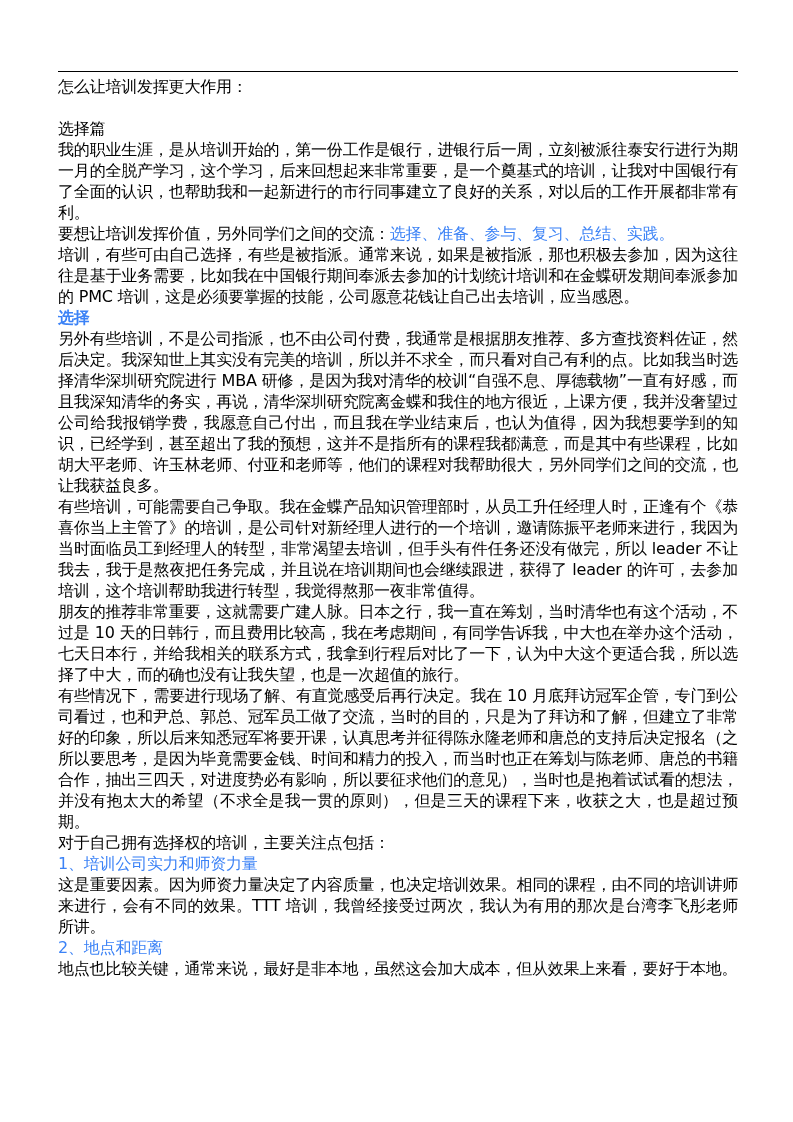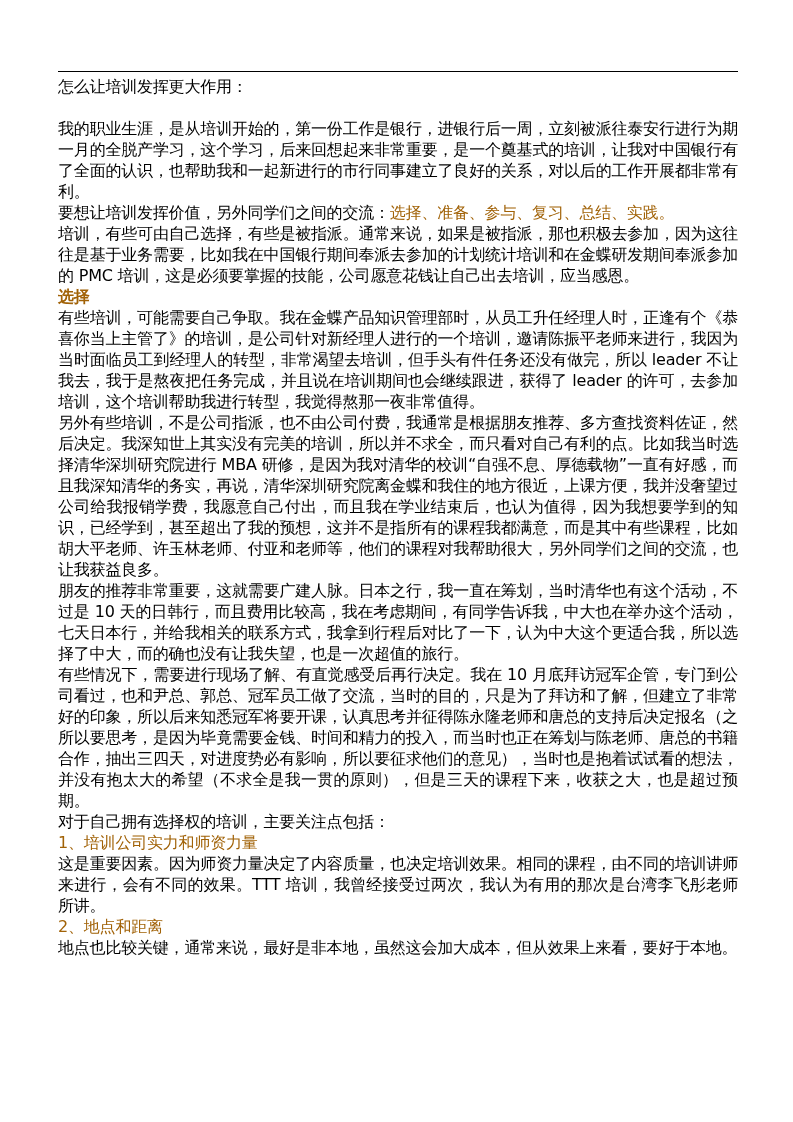--- a/index.html
+++ b/index.html
@@ -1,37 +1,38 @@
 <!DOCTYPE html>
 <html><head>
 <meta charset="utf-8">
 <style>
   html, body { margin: 0; padding: 0; background: #ffffff; }
   body { width: 793px; height: 1122px; position: relative; overflow: hidden;
          font-family: "DejaVu Sans", "Liberation Sans", sans-serif; color: #000; }
   .page { position: absolute; left: 58px; top: 71px; width: 680px; }
   .rule { border-top: 1px solid #000; height: 0; margin-bottom: 4px; }
   .p { font-size: 16px; line-height: 21px; margin: 0; text-align: justify; letter-spacing: -0.2px; }
-  .red { color: #a16207; }
+  .red { color: #3b82f6; }
   .bold { font-weight: bold; }
   .blank { height: 21px; }
 </style>
 </head>
 <body>
 
 <div class="page">
   <div class="rule"></div>
   <p class="p">怎么让培训发挥更大作用：</p>
   <div class="blank"></div>
+  <p class="p">选择篇</p>
   <p class="p">我的职业生涯，是从培训开始的，第一份工作是银行，进银行后一周，立刻被派往泰安行进行为期一月的全脱产学习，这个学习，后来回想起来非常重要，是一个奠基式的培训，让我对中国银行有了全面的认识，也帮助我和一起新进行的市行同事建立了良好的关系，对以后的工作开展都非常有利。</p>
   <p class="p"><span>要想让培训发挥价值，另外同学们之间的交流：</span><span class="red">选择、准备、参与、复习、总结、实践。</span></p>
   <p class="p">培训，有些可由自己选择，有些是被指派。通常来说，如果是被指派，那也积极去参加，因为这往往是基于业务需要，比如我在中国银行期间奉派去参加的计划统计培训和在金蝶研发期间奉派参加的 PMC 培训，这是必须要掌握的技能，公司愿意花钱让自己出去培训，应当感恩。</p>
   <p class="p red bold">选择</p>
+  <p class="p">另外有些培训，不是公司指派，也不由公司付费，我通常是根据朋友推荐、多方查找资料佐证，然后决定。我深知世上其实没有完美的培训，所以并不求全，而只看对自己有利的点。比如我当时选择清华深圳研究院进行 MBA 研修，是因为我对清华的校训“自强不息、厚德载物”一直有好感，而且我深知清华的务实，再说，清华深圳研究院离金蝶和我住的地方很近，上课方便，我并没奢望过公司给我报销学费，我愿意自己付出，而且我在学业结束后，也认为值得，因为我想要学到的知识，已经学到，甚至超出了我的预想，这并不是指所有的课程我都满意，而是其中有些课程，比如胡大平老师、许玉林老师、付亚和老师等，他们的课程对我帮助很大，另外同学们之间的交流，也让我获益良多。</p>
   <p class="p">有些培训，可能需要自己争取。我在金蝶产品知识管理部时，从员工升任经理人时，正逢有个《恭喜你当上主管了》的培训，是公司针对新经理人进行的一个培训，邀请陈振平老师来进行，我因为当时面临员工到经理人的转型，非常渴望去培训，但手头有件任务还没有做完，所以 leader 不让我去，我于是熬夜把任务完成，并且说在培训期间也会继续跟进，获得了 leader 的许可，去参加培训，这个培训帮助我进行转型，我觉得熬那一夜非常值得。</p>
-  <p class="p">另外有些培训，不是公司指派，也不由公司付费，我通常是根据朋友推荐、多方查找资料佐证，然后决定。我深知世上其实没有完美的培训，所以并不求全，而只看对自己有利的点。比如我当时选择清华深圳研究院进行 MBA 研修，是因为我对清华的校训“自强不息、厚德载物”一直有好感，而且我深知清华的务实，再说，清华深圳研究院离金蝶和我住的地方很近，上课方便，我并没奢望过公司给我报销学费，我愿意自己付出，而且我在学业结束后，也认为值得，因为我想要学到的知识，已经学到，甚至超出了我的预想，这并不是指所有的课程我都满意，而是其中有些课程，比如胡大平老师、许玉林老师、付亚和老师等，他们的课程对我帮助很大，另外同学们之间的交流，也让我获益良多。</p>
   <p class="p">朋友的推荐非常重要，这就需要广建人脉。日本之行，我一直在筹划，当时清华也有这个活动，不过是 10 天的日韩行，而且费用比较高，我在考虑期间，有同学告诉我，中大也在举办这个活动，七天日本行，并给我相关的联系方式，我拿到行程后对比了一下，认为中大这个更适合我，所以选择了中大，而的确也没有让我失望，也是一次超值的旅行。</p>
   <p class="p">有些情况下，需要进行现场了解、有直觉感受后再行决定。我在 10 月底拜访冠军企管，专门到公司看过，也和尹总、郭总、冠军员工做了交流，当时的目的，只是为了拜访和了解，但建立了非常好的印象，所以后来知悉冠军将要开课，认真思考并征得陈永隆老师和唐总的支持后决定报名（之所以要思考，是因为毕竟需要金钱、时间和精力的投入，而当时也正在筹划与陈老师、唐总的书籍合作，抽出三四天，对进度势必有影响，所以要征求他们的意见），当时也是抱着试试看的想法，并没有抱太大的希望（不求全是我一贯的原则），但是三天的课程下来，收获之大，也是超过预期。</p>
   <p class="p">对于自己拥有选择权的培训，主要关注点包括：</p>
   <p class="p red">1、培训公司实力和师资力量</p>
   <p class="p">这是重要因素。因为师资力量决定了内容质量，也决定培训效果。相同的课程，由不同的培训讲师来进行，会有不同的效果。TTT 培训，我曾经接受过两次，我认为有用的那次是台湾李飞彤老师所讲。</p>
   <p class="p red">2、地点和距离</p>
   <p class="p">地点也比较关键，通常来说，最好是非本地，虽然这会加大成本，但从效果上来看，要好于本地。</p>
 </div>
 
 </body></html>

